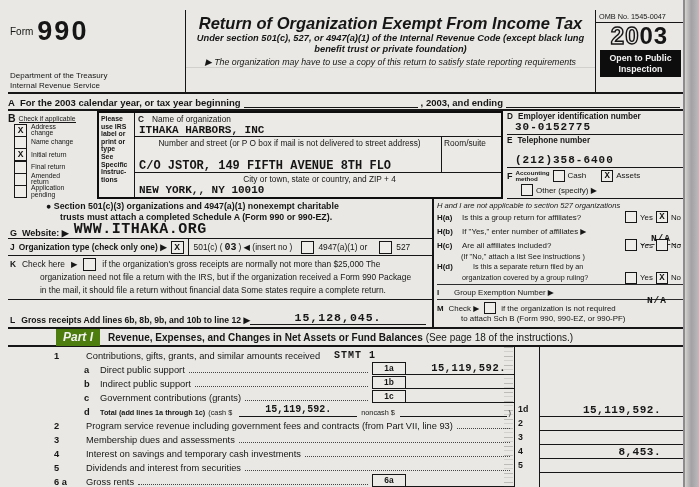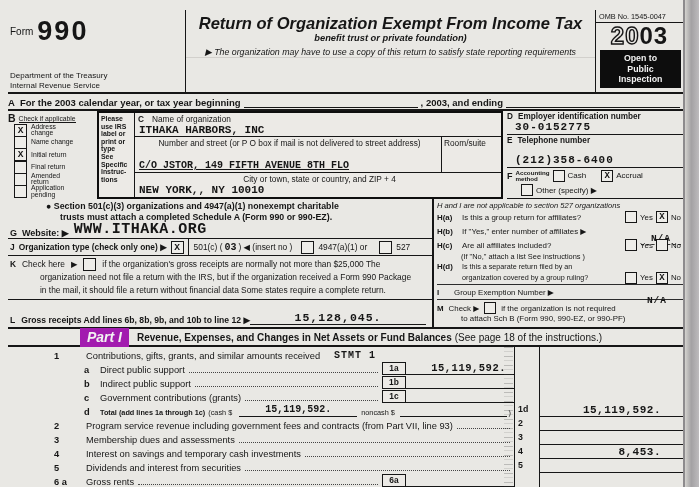--- a/index.html
+++ b/index.html
@@ -23,21 +23,21 @@
   .dept{font-size:8px;line-height:9.5px;}
   .h-center{flex:1;text-align:center;padding-top:4px;font-style:italic;}
   .h-title{font-size:16.5px;font-weight:bold;line-height:19px;}
   .h-sub{font-size:9.3px;font-weight:bold;line-height:10.5px;}
   .h-note{font-size:8.8px;margin-top:3px;border-bottom:1px solid #44424024;}
   .h-right{width:88px;border-left:1.5px solid #161616;text-align:center;box-sizing:border-box;}
   .omb{font-size:7.3px;text-align:left;padding:2px 2px 1px 3px;border-bottom:1px solid #161616;}
   .year{font-size:24px;font-weight:bold;line-height:26px;letter-spacing:1px;}
   .y-outline{color:#e9e8e4;-webkit-text-stroke:1.4px #161616;text-shadow:0 0 1px #161616;}
   .openbox{background:#0d0d0d;color:#f2f2f2;font-size:8.8px;font-weight:bold;line-height:10.5px;
-           margin:1px 2px 0 4px;padding:3px 12px;}
+           margin:1px 2px 0 4px;padding:3px 2px;}
   
   .arow{display:flex;align-items:flex-end;height:14px;border-bottom:2.5px solid #161616;
         font-size:9.5px;font-weight:bold;padding-bottom:1px;}
   .ufill{flex:1;border-bottom:1.5px solid #161616;height:9px;margin:0 3px;}
   
   .maininfo{display:flex;height:88px;}
   .col-b{width:89px;font-size:6.8px;box-sizing:border-box;padding-top:1px;}
   .bhead{display:flex;gap:3px;align-items:flex-start;}
   .bhead b{font-size:10.5px;}
   .bhead span{margin-top:3px;border-bottom:1px solid #161616;}
@@ -80,36 +80,36 @@
   .hlbl{font-weight:bold;width:22px;flex:none;}
   .yn{display:flex;align-items:center;gap:3px;margin-left:auto;margin-right:2px;}
   .dashu{border-bottom:1.4px dashed #3a3a3a;}
   .navel{font-size:9.5px;letter-spacing:1px;margin-top:16px;}
   .hsub{font-size:7.4px;padding-left:24px;}
   .hline{border-bottom:1.2px solid #2c2c2c;}
   .mrow{padding-top:2px;}
   .mline1{display:flex;align-items:center;gap:5px;}
   
   .p1head{display:flex;align-items:center;border-top:2px solid #161616;border-bottom:2.2px solid #161616;height:16px;font-size:10px;}
-  .p1badge{background:#a21caf;color:#f2f2f2;font-weight:bold;font-style:italic;padding:1px 7px 2px 7px;margin-left:72px;margin-right:8px;font-size:14px;}
+  .p1badge{background:#4d7c0f;color:#f2f2f2;font-weight:bold;font-style:italic;padding:1px 7px 2px 7px;margin-left:48px;margin-right:8px;font-size:12px;}
   .p1title{font-weight:bold;}
   .p1note{margin-left:3px;}
   .p1body{position:relative;}
   .noisestrip{position:absolute;left:496px;top:0;bottom:0;width:9px;pointer-events:none;
      background:repeating-linear-gradient(180deg,rgba(70,70,70,.28) 0 1px,transparent 1px 4px,rgba(70,70,70,.14) 4px 5px,transparent 5px 9px);}
   .p1row{display:flex;align-items:flex-end;height:14px;padding-left:46px;font-size:9.3px;}
   .p1num{width:32px;font-weight:bold;flex:none;}
   .p1sp{width:30px;flex:none;}
   .p1ltr{width:16px;font-weight:bold;flex:none;}
   .p1txt{white-space:nowrap;}
   .p1small{font-size:7.3px;font-weight:bold;white-space:nowrap;margin-right:3px;}
   .p1dots{flex:1;border-bottom:1.6px dotted #444;height:8px;margin:0 4px 2px 4px;min-width:8px;}
   .spacer{flex:1;}
   .stmt{font-size:10px;margin-left:14px;letter-spacing:1px;}
-  .p1subbox{width:24px;height:13px;border:1.3px solid #161616;box-sizing:border-box;font-weight:bold;font-size:8.4px;text-align:center;line-height:11px;flex:none;background:#eceae6;}
+  .p1subbox{width:34px;height:13px;border:1.3px solid #161616;box-sizing:border-box;font-weight:bold;font-size:8.4px;text-align:center;line-height:11px;flex:none;background:#eceae6;}
   .p1subamt{width:108px;height:13px;border-bottom:1.4px solid #161616;box-sizing:border-box;font-size:10.5px;text-align:right;padding-right:8px;flex:none;letter-spacing:.5px;}
   .p1rnum{width:26px;height:14px;border-left:1.7px solid #161616;border-right:1.7px solid #161616;box-sizing:border-box;font-weight:bold;font-size:8.8px;padding-left:3px;line-height:13px;flex:none;}
   .p1ramt{width:143px;height:13px;box-sizing:border-box;font-size:11px;text-align:right;padding-right:22px;flex:none;letter-spacing:.5px;}
   .p1ramt.u{border-bottom:1.4px solid #161616;}
   .cashline{width:118px;border-bottom:1.3px solid #161616;text-align:center;font-size:10px;height:12px;margin:0 4px;}
   .ncfill{flex:1;border-bottom:1.3px solid #161616;height:9px;margin:0 2px;}
 </style>
 </head>
 <body>
 
@@ -122,20 +122,21 @@
           <span class="form-word">Form</span>
           <span class="form-num">990</span>
         </div>
         <div class="dept">
           <div>Department of the Treasury</div>
           <div>Internal Revenue Service</div>
         </div>
       </div>
       <div class="h-center">
         <div class="h-title">Return of Organization Exempt From Income Tax</div>
+        <div class="h-sub">Under section 501(c), 527, or 4947(a)(1) of the Internal Revenue Code (except black lung</div>
         <div class="h-sub">benefit trust or private foundation)</div>
         <div class="h-note">▶ The organization may have to use a copy of this return to satisfy state reporting requirements</div>
       </div>
       <div class="h-right">
         <div class="omb">OMB No. 1545-0047</div>
         <div class="year"><span class="y-outline">20</span><span>03</span></div>
         <div class="openbox">
           <div>Open to Public</div>
           <div>Inspection</div>
         </div>
@@ -194,21 +195,21 @@
 See
 Specific
 Instruc-
 tions</div>
         <div class="cfields">
           <div class="cl"><b>C</b><span>Name of organization</span></div>
           <div class="cval mono">ITHAKA HARBORS, INC</div>
           <div class="streetwrap">
             <div class="streetleft">
               <div class="cl" style="text-align:center">Number and street (or P O  box if mail is not delivered to street address)</div>
-              <div class="mono" style="font-size:10px;padding-left:4px;line-height:12px;text-decoration:underline;">C/O JSTOR, 149 FIFTH AVENUE 8TH FLO</div>
+              <div class="mono" style="font-size:12px;padding-left:4px;line-height:12px;">C/O JSTOR, 149 FIFTH AVENUE 8TH FLO</div>
             </div>
             <div class="room">Room/suite</div>
           </div>
           <div class="cl" style="text-align:center">City or town, state or country, and ZIP + 4</div>
           <div class="mono" style="font-size:11px;padding-left:4px;line-height:13px;">NEW YORK,, NY 10010</div>
         </div>
       </div>
 
       <div class="col-def">
         <div class="dl"><b>D</b><span>Employer identification number</span></div>
@@ -216,21 +217,21 @@
         <div class="dl"><b>E</b><span>Telephone number</span></div>
         <div style="flex:1"></div>
         <div class="dval mono">(212)358-6400</div>
         <div class="frow">
           <b style="font-size:9px">F</b>
           <span class="facct pre">Accounting
 method</span>
           <span class="cb sm"></span>
           <span>Cash</span>
           <span class="cb sm" style="margin-left:12px">X</span>
-          <span>Accrual</span>
+          <span>Assets</span>
         </div>
         <div class="frow2">
           <span class="cb sm"></span>
           <span>Other (specify) ▶</span>
         </div>
       </div>
     </div>
 
     <div class="mid">
       <div class="mid-left">
@@ -302,21 +303,21 @@
           <span>Are all affiliates included?</span>
           <span class="yn">
             <span class="cb sm"></span>
             <span>Yes</span>
             <span class="cb sm"></span>
             <span>No</span>
           </span>
         </div>
         <div class="hsub">(If "No," attach a list  See instructions )</div>
         <div style="padding-top:1px;">
-          <div style="display:flex;gap:3px;">
+          <div style="display:flex;gap:14px;">
             <span class="hlbl">H(d)</span>
             <span style="font-size:7.2px">Is this a separate return filed by an</span>
           </div>
           <div class="hrow hline" style="height:13px;">
             <span class="hlbl"></span>
             <span style="font-size:7.2px">organization covered by a group ruling?</span>
             <span class="yn">
               <span class="cb sm"></span>
               <span>Yes</span>
               <span class="cb sm">X</span>

